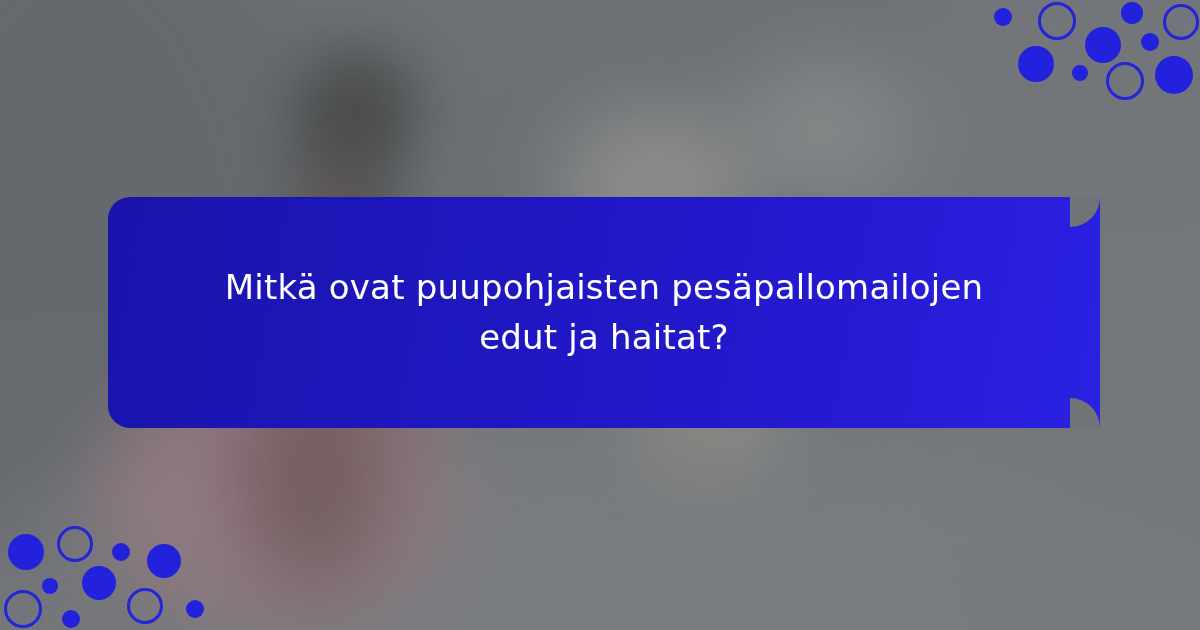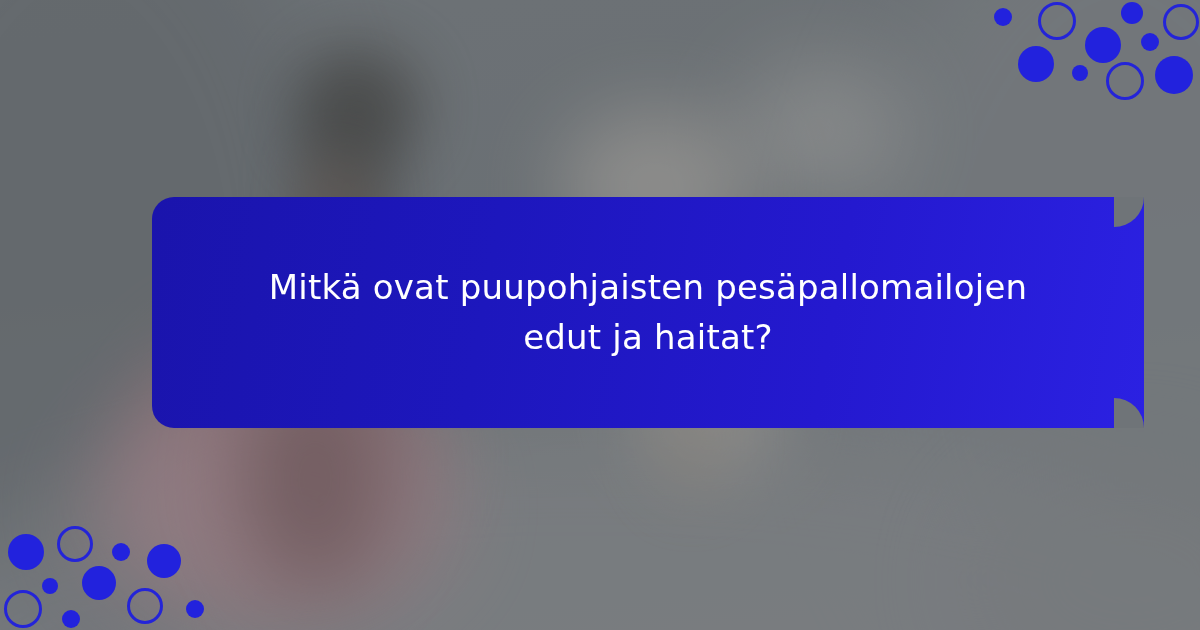--- a/index.html
+++ b/index.html
@@ -86,21 +86,20 @@
     left: 108px;
     top: 197px;
     width: 992px;
     height: 231px;
     background: linear-gradient(100deg, #1a14ac 0%, #1d17bd 34%, #2419cf 68%, #2b21e2 100%);
     border-top-left-radius: 22px;
     border-bottom-left-radius: 22px;
     display: flex;
     align-items: center;
     justify-content: center;
-    margin-left: 44px;
   }
   
   .notch {
     position: absolute;
     right: 0;
     width: 30px;
     height: 30px;
     background: transparent;
     overflow: hidden;
   }

